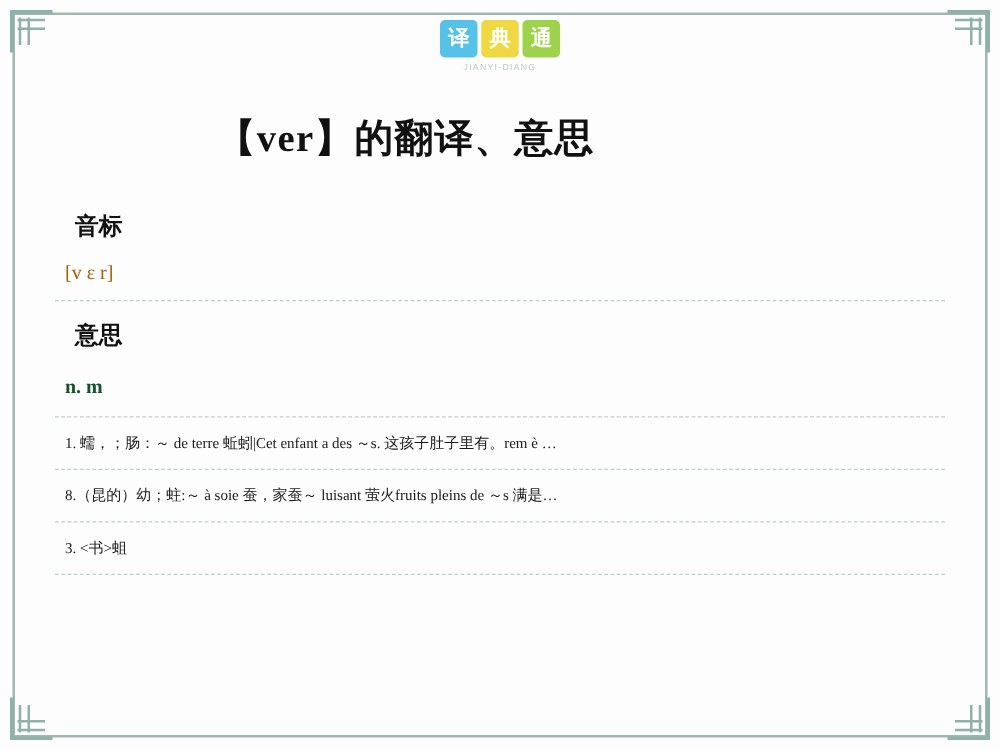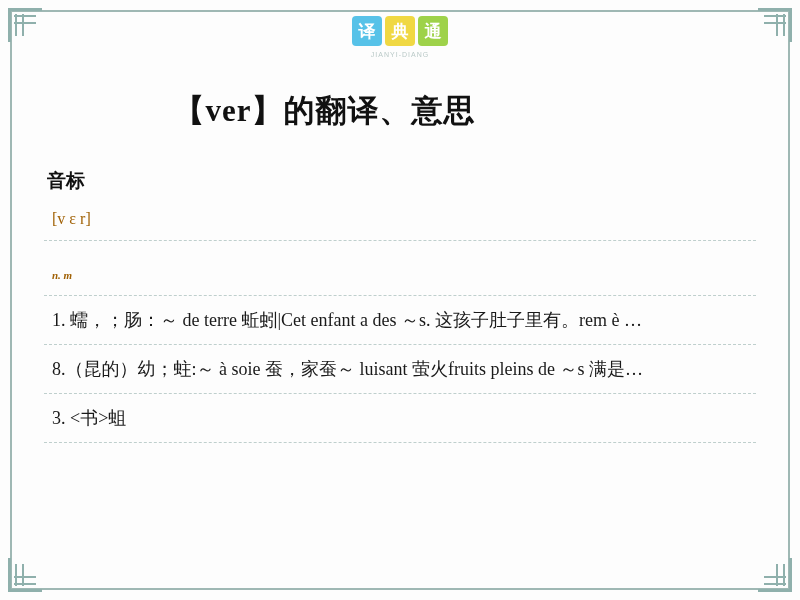--- a/index.html
+++ b/index.html
@@ -105,49 +105,48 @@
     position: absolute;
     left: 44px;
     top: 168px;
     width: 712px;
   }
 
   .section-head {
     font-size: 19px;
     font-weight: bold;
     color: #111111;
-    margin: 0 0 6px 3px;
+    margin: 0 0 6px 16px;
     font-family: "Liberation Serif", serif;
   }
   .section-gap { height: 14px; }
 
   .phonetic {
     font-size: 16px;
     color: #a16207;
     padding: 10px 0 12px 8px;
     font-family: "Liberation Serif", serif;
   }
 
   .divider {
     border-top: 1px dashed #bfcfcd;
     height: 0;
     margin: 0;
   }
 
   .pos {
-    font-size: 11px;
-    font-weight: bold;
-    color: #a16207;
+    font-size: 16px;
+    font-weight: bold;
+    color: #14532d;
     padding: 14px 0 14px 8px;
     font-family: "Liberation Serif", serif;
-    font-style: italic;
   }
 
   .sense {
-    font-size: 18px;
+    font-size: 12px;
     color: #1a1a1a;
     padding: 12px 0 12px 8px;
     white-space: nowrap;
     overflow: hidden;
     text-overflow: ellipsis;
     font-family: "Liberation Serif", serif;
   }
 </style>
 </head>
 <body>
@@ -203,20 +202,21 @@
 
   <div id="title">【ver】的翻译、意思</div>
 
   <div class="content">
 
     <div class="section-head">音标</div>
     <div class="phonetic">[v ɛ r]</div>
     <div class="divider"></div>
 
     <div class="section-gap"></div>
+    <div class="section-head">意思</div>
 
     <div class="pos">n. m</div>
     <div class="divider"></div>
 
     <div class="sense">1. 蠕，；肠：～ de terre 蚯蚓|Cet enfant a des ～s. 这孩子肚子里有。rem è …</div>
     <div class="divider"></div>
 
     <div class="sense">8.（昆的）幼；蛀:～ à soie 蚕，家蚕～ luisant 萤火fruits pleins de ～s 满是…</div>
     <div class="divider"></div>
 

